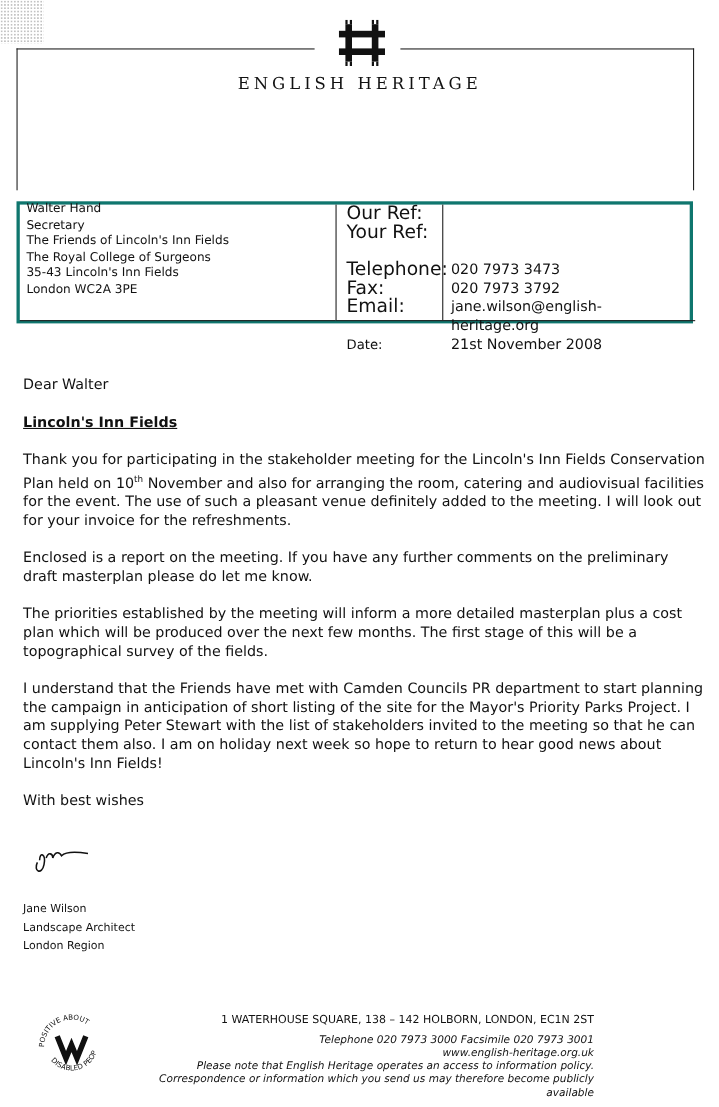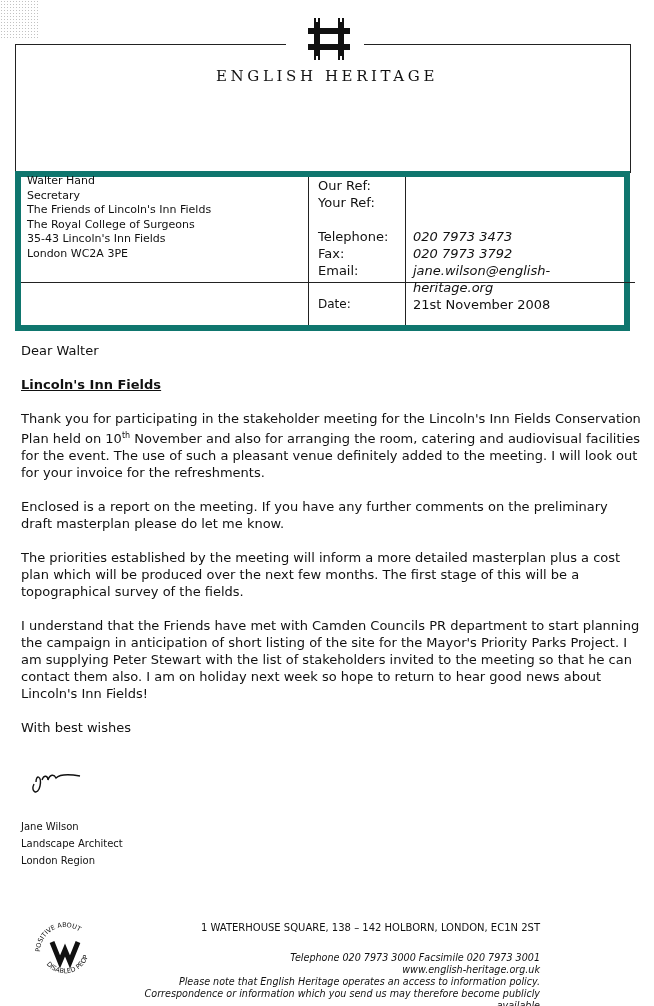--- a/index.html
+++ b/index.html
@@ -16,28 +16,28 @@
   .logo { position: absolute; left: 308px; top: 18px; width: 42px; height: 42px; }
   .brand {
     position: absolute; left: 0; width: 654px; top: 67px; text-align: center;
     font-family: "DejaVu Serif", "Liberation Serif", serif;
     font-size: 15px; letter-spacing: 3.6px; color: #111;
   }
   .box-top { position: absolute; left: 15px; top: 44px; width: 614px; height: 128px;
     border-left: 1px solid #222; border-right: 1px solid #222; border-top: 1px solid #222; }
   .box-top .gap { position: absolute; left: 270px; top: -2px; width: 78px; height: 4px; background: #fff; }
   .grid {
-    position: absolute; left: 15px; top: 171px; width: 615px; height: 160px;
-    border: 6px solid #0f766e; box-sizing: border-box;
+    position: absolute; left: 15px; top: 183px; width: 615px; height: 111px;
+    border: 3px solid #0f766e; box-sizing: border-box;
   }
   .vline { position: absolute; top: 0; bottom: 0; border-left: 1px solid #222; }
   .hline { position: absolute; border-top: 1px solid #222; }
   .addr { position: absolute; left: 6px; top: -3px; font-size: 11px; line-height: 14.6px; }
-  .refs { position: absolute; left: 297px; top: 0; font-size: 13px; line-height: 17px; }
-  .vals { position: absolute; left: 392px; top: 0; font-size: 13px; line-height: 17px; font-style: italic; }
+  .refs { position: absolute; left: 297px; top: 0; font-size: 17px; line-height: 17px; }
+  .vals { position: absolute; left: 392px; top: 0; font-size: 13px; line-height: 17px; }
   .date-label { position: absolute; left: 297px; top: 120px; font-size: 12px; }
   .date-val { position: absolute; left: 392px; top: 120px; font-size: 13px; }
   .letter {
     position: absolute; left: 21px; top: 342px; width: 620px;
     font-size: 13px; line-height: 17px;
   }
   .letter p { margin: 0 0 17px 0; }
   .subject { font-weight: bold; text-decoration: underline; }
   .signature { position: absolute; left: 28px; top: 762px; width: 60px; height: 36px; }
   .signer { position: absolute; left: 21px; top: 818px; font-size: 10px; line-height: 17px; }
@@ -134,17 +134,17 @@
       <path id="arc" d="M10 40 A25 25 0 0 1 60 40"></path>
       <path id="arc2" d="M12 44 A24 24 0 0 0 58 44"></path>
     </defs>
   <text font-size="6.5" font-family="DejaVu Sans, sans-serif" fill="#111"><textPath href="#arc">POSITIVE ABOUT</textPath></text>
   <text font-size="6.5" font-family="DejaVu Sans, sans-serif" fill="#111"><textPath href="#arc2" startOffset="15%">DISABLED PEOPLE</textPath></text>
   <path d="M22 30 L30 50 L35 38 L40 50 L48 30" fill="none" stroke="#111" stroke-width="5"></path>
 </svg>
 
 <div class="footer">
   <div class="addr-line">1 WATERHOUSE SQUARE, 138 – 142 HOLBORN, LONDON, EC1N 2ST</div>
-  <div class="it" style="margin-top:18px">Telephone 020 7973 3000  Facsimile 020 7973 3001</div>
+  <div class="it" style="margin-top:6px">Telephone 020 7973 3000  Facsimile 020 7973 3001</div>
   <div class="it">www.english-heritage.org.uk</div>
   <div class="it">Please note that English Heritage operates an access to information policy.</div>
   <div class="it">Correspondence or information which you send us may therefore become publicly available</div>
 </div>
 
 </body></html>

